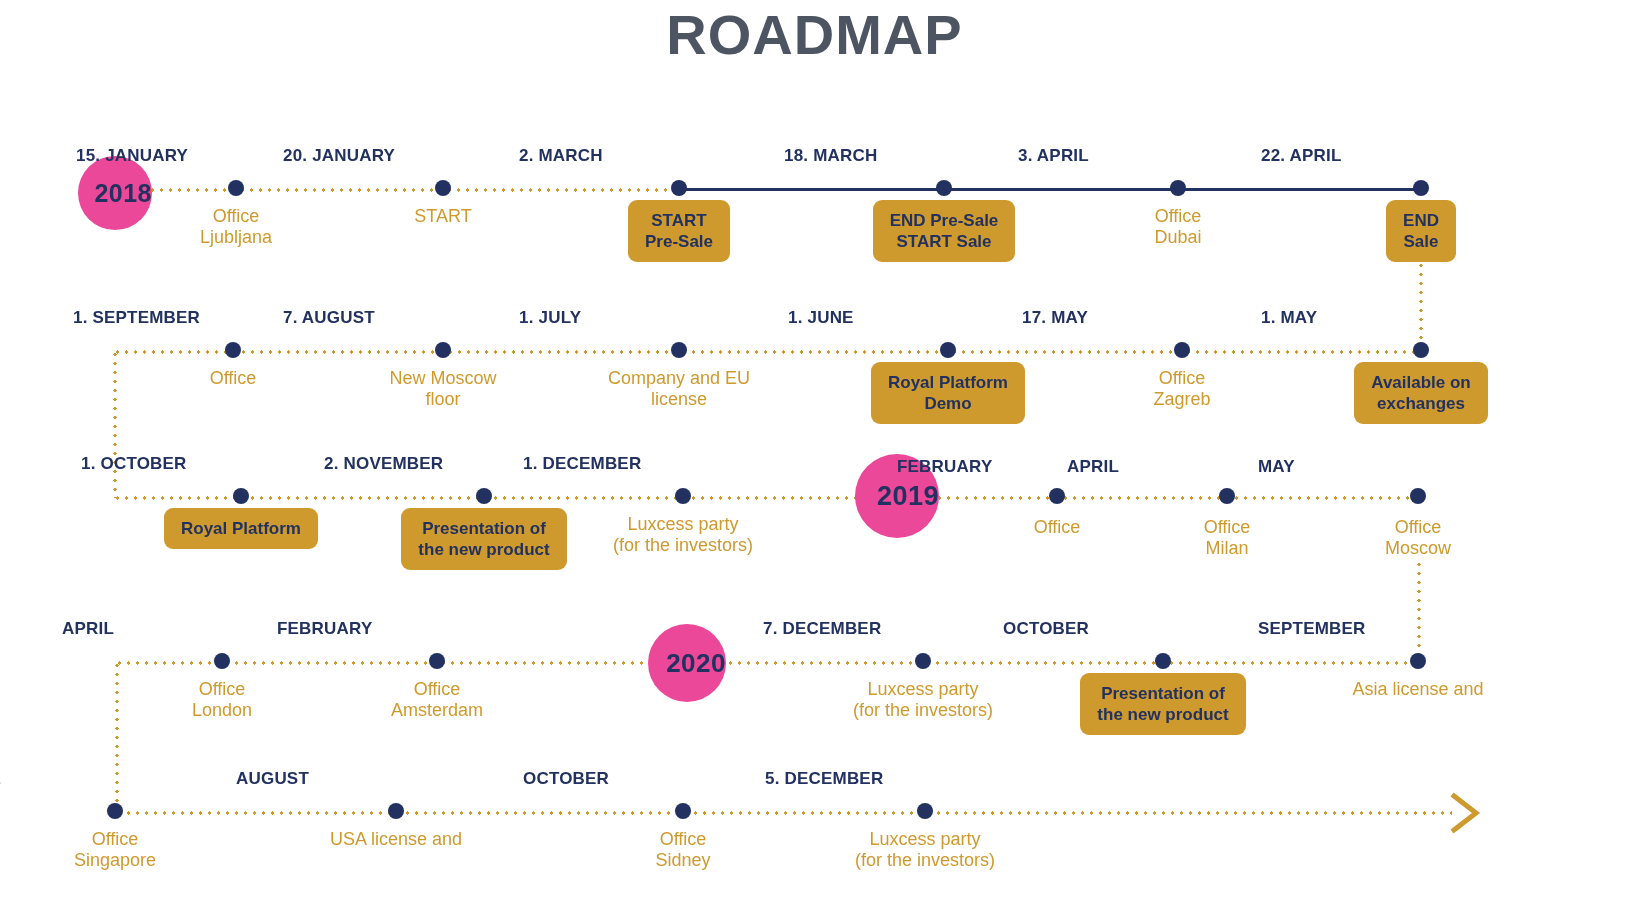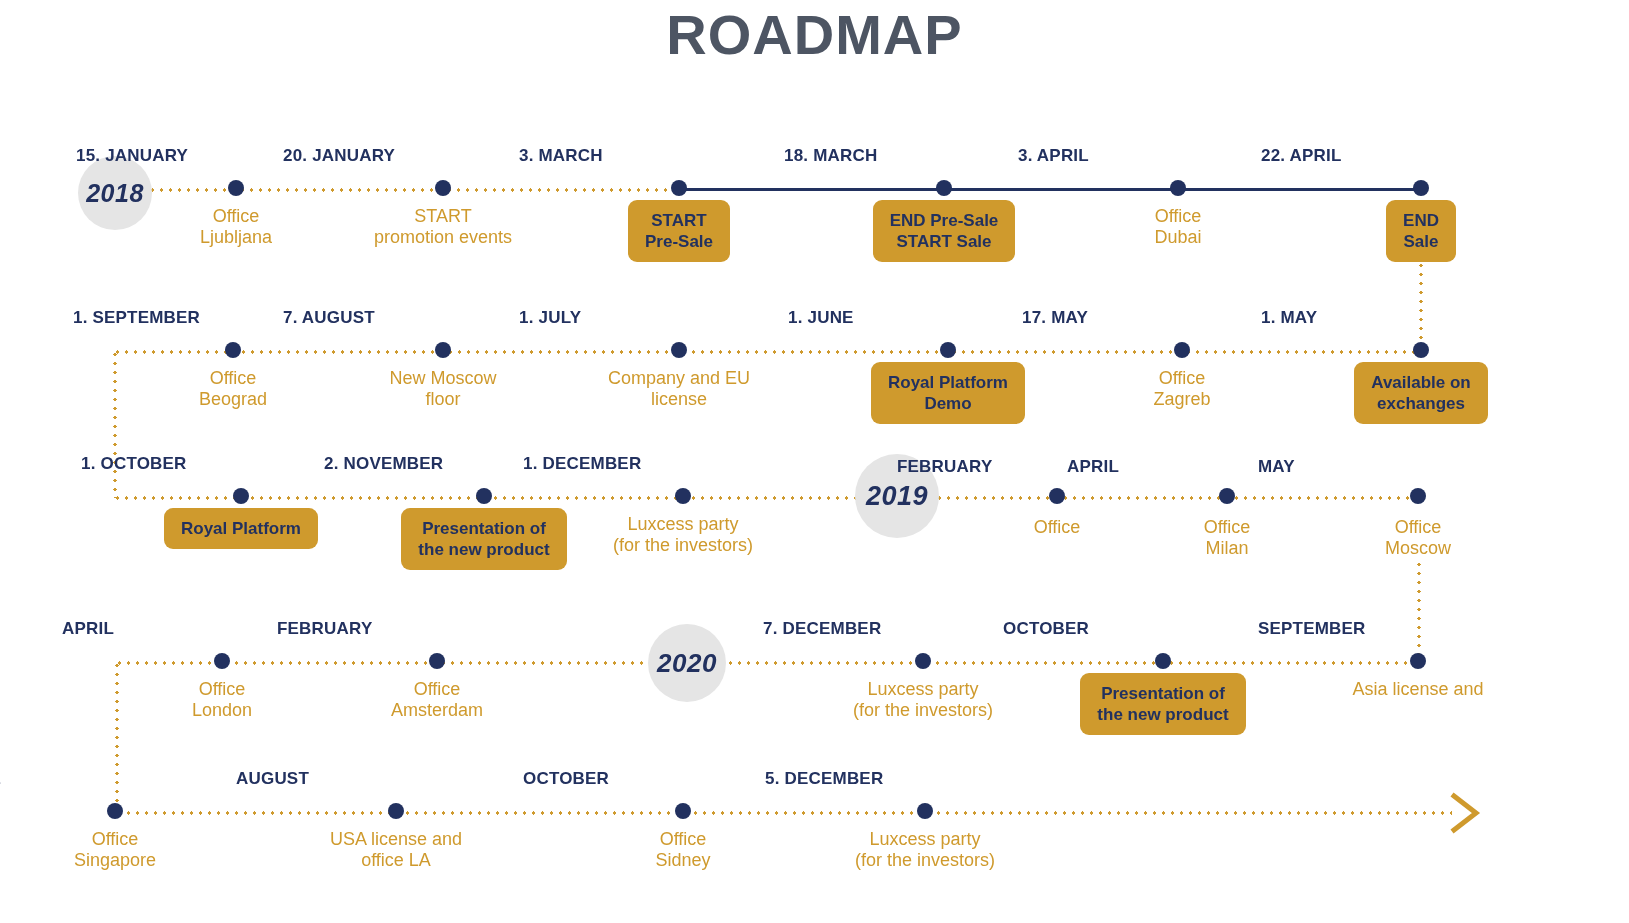--- a/index.html
+++ b/index.html
@@ -111,29 +111,28 @@
     line-height: 21px;
     border-radius: 9px;
     padding: 10px 17px;
     text-align: center;
     white-space: nowrap;
   }
 
   
   .year {
     position: absolute;
-    background: #e5e5e5;
+    background: #ec4899;
     border-radius: 50%;
     color: #22315f;
     font-weight: 700;
     display: flex;
     align-items: center;
-    justify-content: center;
+    justify-content: flex-end;
     letter-spacing: 0.5px;
-    font-style: italic;
   }
 
   
   .endarrow { position: absolute; }
 </style>
 </head>
 <body>
 
 <div id="stage">
 
@@ -183,27 +182,26 @@
         <span class="l">Office</span>
         <span class="l">Ljubljana</span>
       </div>
     </div>
 
     <div class="ms" style="left:443px;">
       <span class="dot"></span>
       <div class="date">20. JANUARY</div>
       <div class="desc">
         <span class="l">START</span>
-        <span class="l">promotion events</span>
       </div>
     </div>
 
     <div class="ms boxed" style="left:679px;">
       <span class="dot"></span>
-      <div class="date">3. MARCH</div>
+      <div class="date">2. MARCH</div>
       <div class="desc">
         <span class="box">
           <span class="l">START</span>
           <span class="l">Pre-Sale</span>
         </span>
       </div>
     </div>
 
     <div class="ms boxed" style="left:944px;">
       <span class="dot"></span>
@@ -237,21 +235,20 @@
     </div>
   </div>
 
   <div class="row" style="top:350px;">
 
     <div class="ms" style="left:233px;">
       <span class="dot"></span>
       <div class="date">1. SEPTEMBER</div>
       <div class="desc">
         <span class="l">Office</span>
-        <span class="l">Beograd</span>
       </div>
     </div>
 
     <div class="ms" style="left:443px;">
       <span class="dot"></span>
       <div class="date">7. AUGUST</div>
       <div class="desc">
         <span class="l">New Moscow</span>
         <span class="l">floor</span>
       </div>
@@ -415,21 +412,20 @@
         <span class="l">Office</span>
         <span class="l">Singapore</span>
       </div>
     </div>
 
     <div class="ms" style="left:396px;">
       <span class="dot"></span>
       <div class="date">AUGUST</div>
       <div class="desc">
         <span class="l">USA license and</span>
-        <span class="l">office LA</span>
       </div>
     </div>
 
     <div class="ms" style="left:683px;">
       <span class="dot"></span>
       <div class="date">OCTOBER</div>
       <div class="desc">
         <span class="l">Office</span>
         <span class="l">Sidney</span>
       </div>

